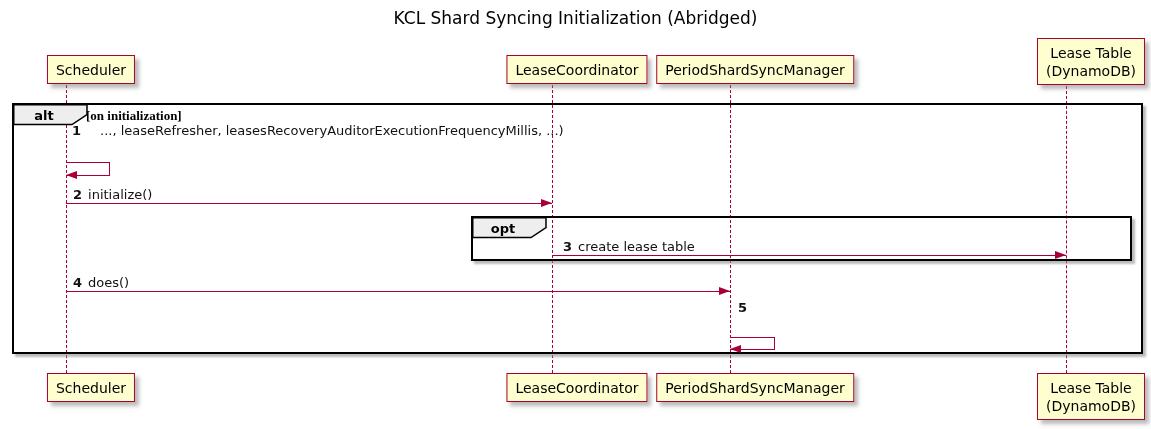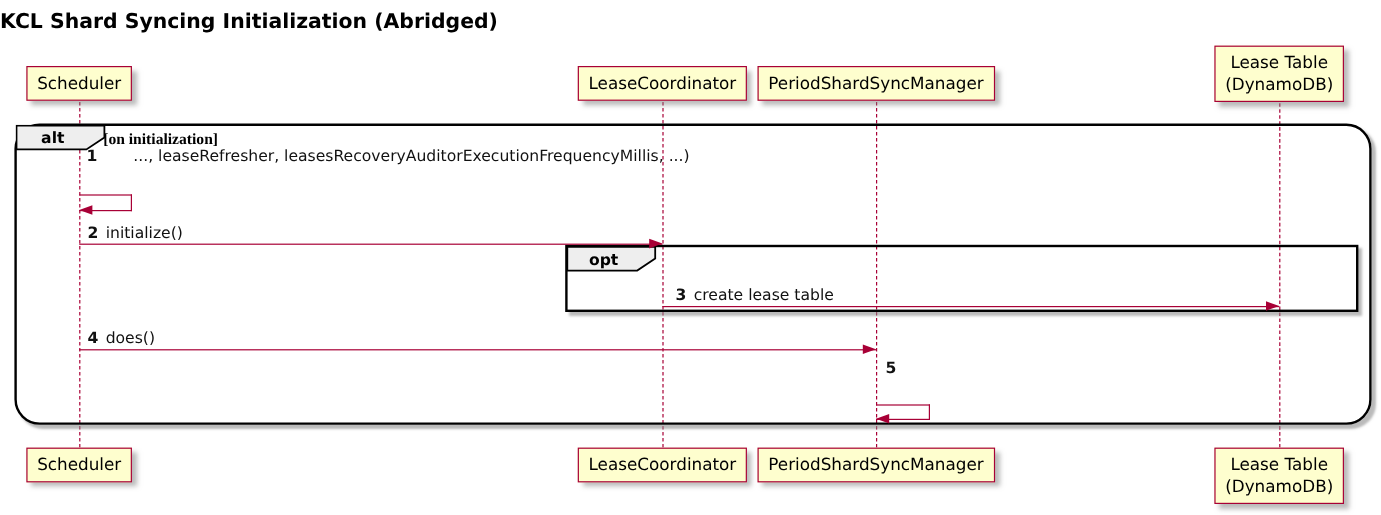--- a/index.html
+++ b/index.html
@@ -1,29 +1,29 @@
 <!DOCTYPE html>
 <html><head>
 <meta charset="utf-8">
 <style>
   html,body{margin:0;padding:0;background:#ffffff;}
   #canvas{
     position:relative;width:1151px;height:429px;background:#ffffff;
     font-family:"DejaVu Sans", sans-serif;color:#000;overflow:hidden;
   }
   .title{
-    position:absolute;top:8px;left:0;width:100%;
-    font-size:17px;font-weight:bold;color:#000;
+    position:absolute;top:8px;left:0;width:100%;text-align:center;
+    font-size:17px;font-weight:normal;color:#000;
   }
   
   .pbox{
     position:absolute;transform:translateX(-50%);
     background:#FEFECE;border:1.5px solid #A80036;
     padding:5px 8px 4px 8px;text-align:center;font-size:14px;line-height:18px;
-    white-space:nowrap;box-shadow:4px 4px 4px rgba(130,130,130,0.55);
+    white-space:nowrap;box-shadow:4px 4px 4px rgba(130,130,130,0.55);margin-left:25px;
   }
   
   .lifeline{
     position:absolute;width:0;border-left:1px dashed #A80036;
     top:85px;height:288px;
   }
   
   .frame{
     position:absolute;box-sizing:border-box;border:2px solid #000;
     box-shadow:3px 3px 2px rgba(140,140,140,0.6);background:transparent;
@@ -42,21 +42,21 @@
     border-left:11px solid #A80036;}
   .ah-l{position:absolute;width:0;height:0;
     border-top:4.5px solid transparent;border-bottom:4.5px solid transparent;
     border-right:11px solid #A80036;}
   
   .msg{
     position:absolute;display:flex;align-items:center;gap:6px;
     font-size:13px;color:#111;white-space:nowrap;line-height:15px;
   }
   .num{font-weight:bold;font-size:13px;}
-  .mline2{margin-left:24px;}
+  .mline2{margin-left:13px;}
 </style>
 </head>
 <body>
 
 <div id="canvas">
 
   <div class="title">KCL Shard Syncing Initialization (Abridged)</div>
 
   <div class="lifeline" style="left:66px;"></div>
   <div class="lifeline" style="left:552px;"></div>
@@ -70,29 +70,29 @@
     <div>LeaseCoordinator</div>
   </div>
   <div class="pbox" style="left:730px;top:55px;">
     <div>PeriodShardSyncManager</div>
   </div>
   <div class="pbox" style="left:1066px;top:38px;">
     <div>Lease Table</div>
     <div>(DynamoDB)</div>
   </div>
 
-  <div class="frame" style="left:12px;top:103px;width:1131px;height:251px;border-radius:21px;">
+  <div class="frame" style="left:12px;top:103px;width:1131px;height:251px;">
     <svg class="frame-tab" width="76" height="22">
       <path d="M0.75,0.75 H74 V10.5 L59,20.5 H0.75 Z" fill="#EEEEEE" stroke="#000000" stroke-width="1.5"></path>
       <text x="31" y="15.5" text-anchor="middle" class="tab-text">alt</text>
     </svg>
     <div class="condition" style="left:72px;font-family:Liberation Serif, serif;">[on initialization]</div>
   </div>
 
-  <div class="frame" style="left:471px;top:204px;width:661px;height:56px;">
+  <div class="frame" style="left:471px;top:216px;width:661px;height:45px;">
     <svg class="frame-tab" width="76" height="22">
       <path d="M0.75,0.75 H74 V10.5 L59,20.5 H0.75 Z" fill="#EEEEEE" stroke="#000000" stroke-width="1.5"></path>
       <text x="31" y="15.5" text-anchor="middle" class="tab-text">opt</text>
     </svg>
   </div>
 
   <div class="msg" style="left:72px;top:123px;">
     <span class="num">1</span>
     <span>
       <div class="mline2">..., leaseRefresher, leasesRecoveryAuditorExecutionFrequencyMillis, ...)</div>

